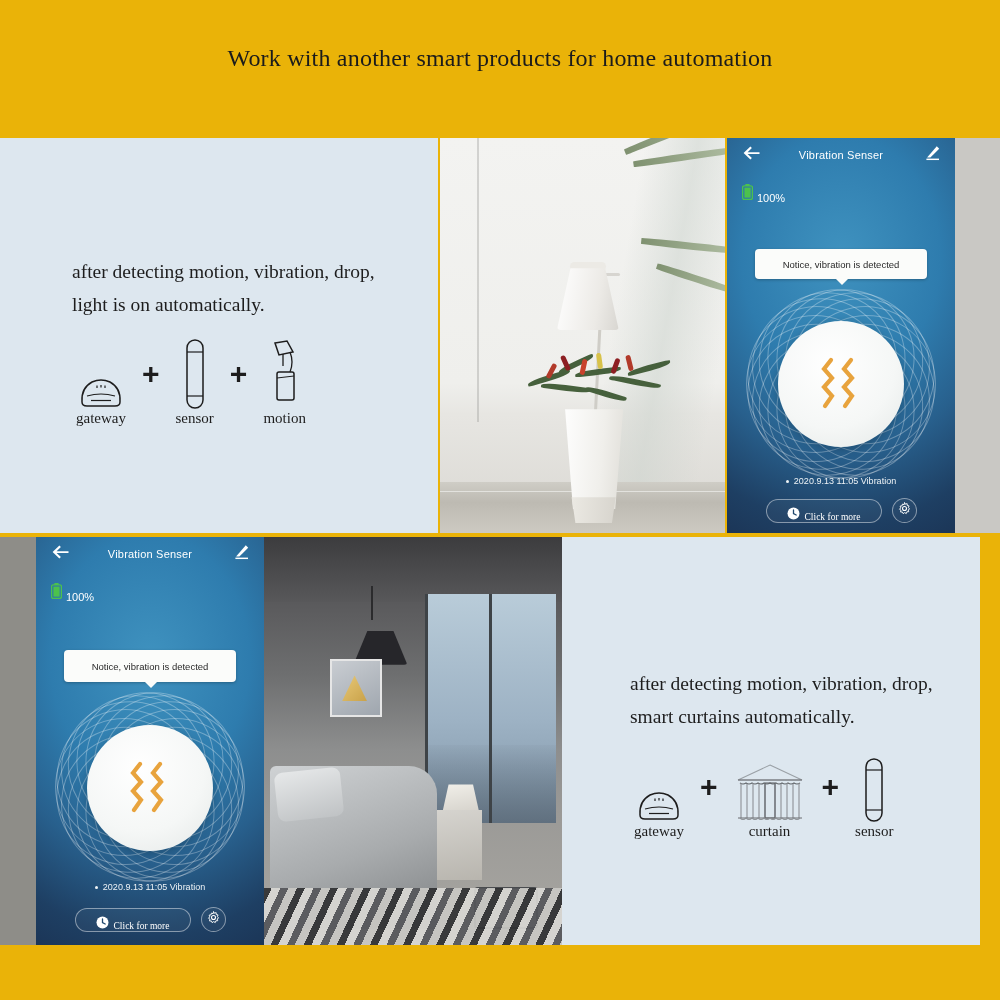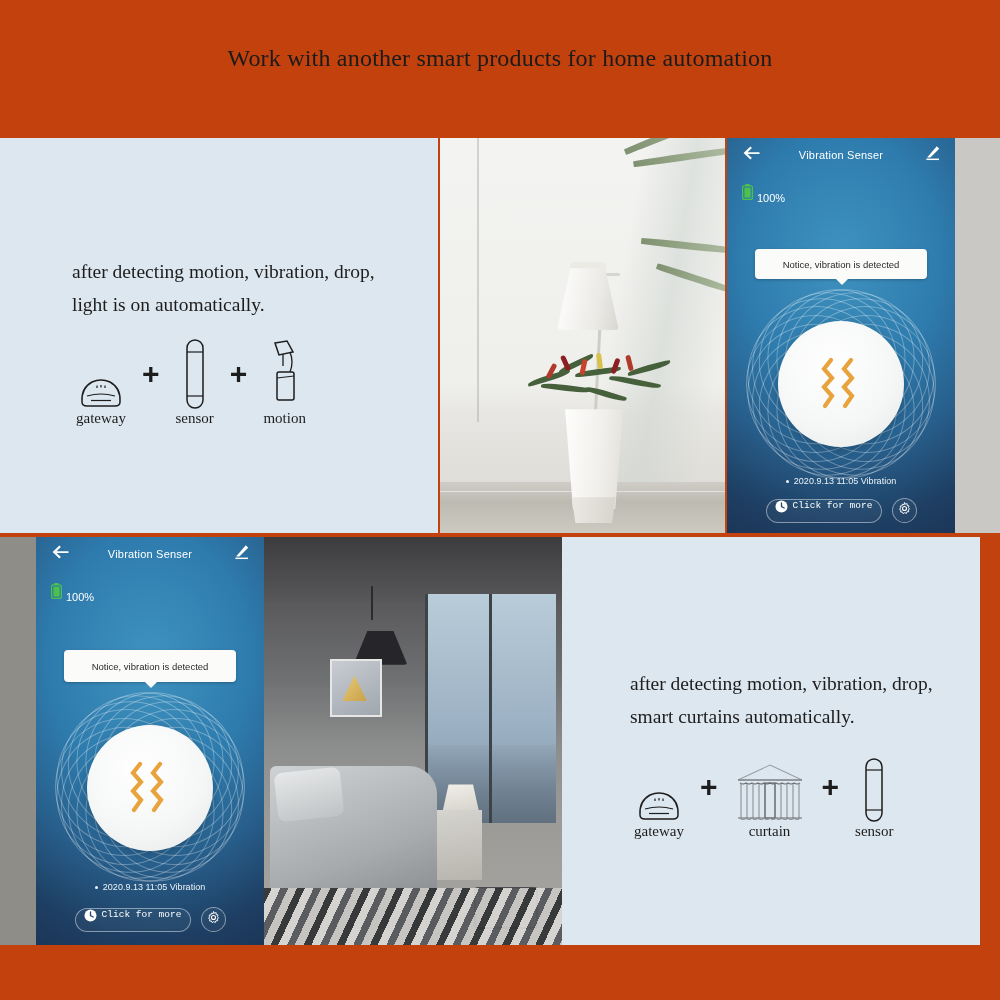--- a/index.html
+++ b/index.html
@@ -3,21 +3,21 @@
 <meta charset="utf-8">
 <title>Smart Home Automation</title>
 <style>
   * { box-sizing: border-box; margin: 0; padding: 0; }
   html, body {
     width: 1000px; height: 1000px;
     background: #ffffff;
     font-family: "Liberation Serif", serif;
     overflow: hidden;
   }
-  #stage { position: relative; width: 1000px; height: 1000px; background: #c2410c; }
+  #stage { position: relative; width: 1000px; height: 1000px; background: #eab308; }
 
   
   .headline {
     position: absolute; left: 0; top: 45px; width: 1000px;
     text-align: center;
     font-family: "Liberation Serif", serif;
     font-size: 24px; color: #1b1b1b; letter-spacing: .2px;
   }
 
   
@@ -234,22 +234,22 @@
   .dot {
     display: inline-block; width: 3px; height: 3px; border-radius: 50%;
     background: #eef3f6; vertical-align: middle; margin-right: 5px;
   }
   .footrow {
     position: absolute; left: 0; width: 100%;
     display: flex; align-items: center; justify-content: center; gap: 10px;
   }
   .pill {
     border: 1px solid rgba(255,255,255,.45); border-radius: 999px;
-    display: flex; align-items: flex-start; justify-content: center; gap: 5px;
-    font-family: Liberation Mono, monospace; color: #ffffff;
+    display: flex; align-items: flex-end; justify-content: center; gap: 5px;
+    font-family: Liberation Serif, serif; color: #ffffff;
     background: rgba(255,255,255,.04);
   }
   .gearbtn {
     border: 1px solid rgba(255,255,255,.45); border-radius: 50%;
     display: flex; align-items: center; justify-content: center;
     background: rgba(255,255,255,.04);
   }
   .right-strip { position: absolute; background: #c9c8c4; }
 </style>
 </head>

